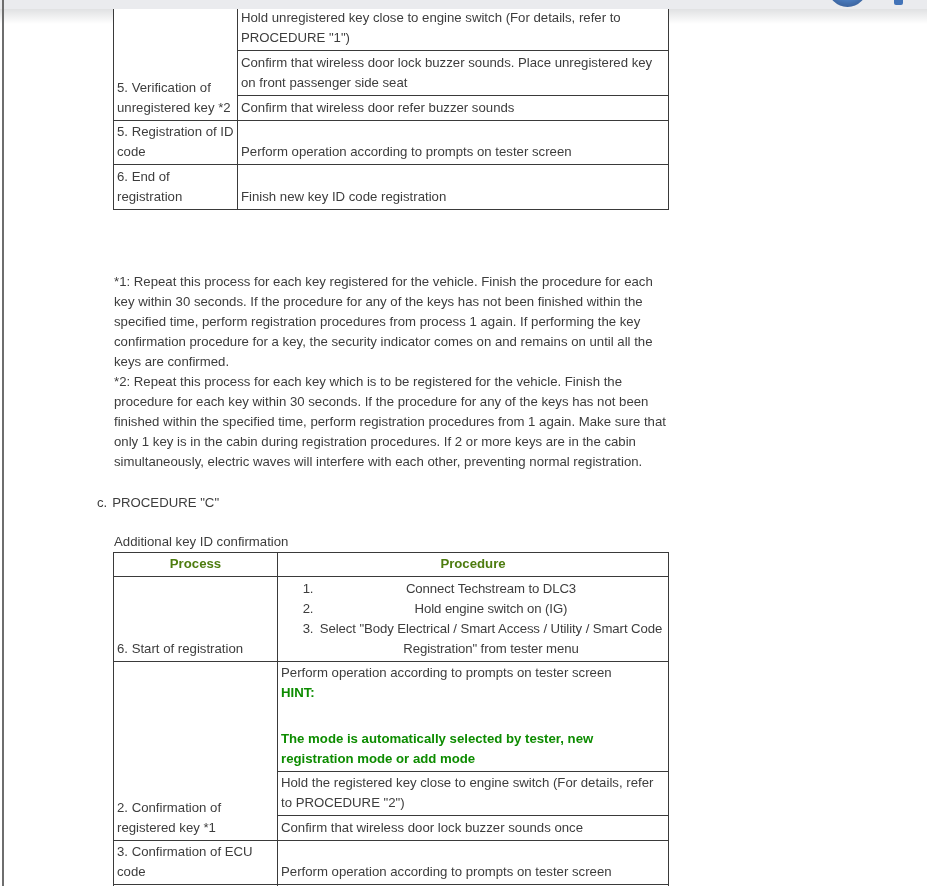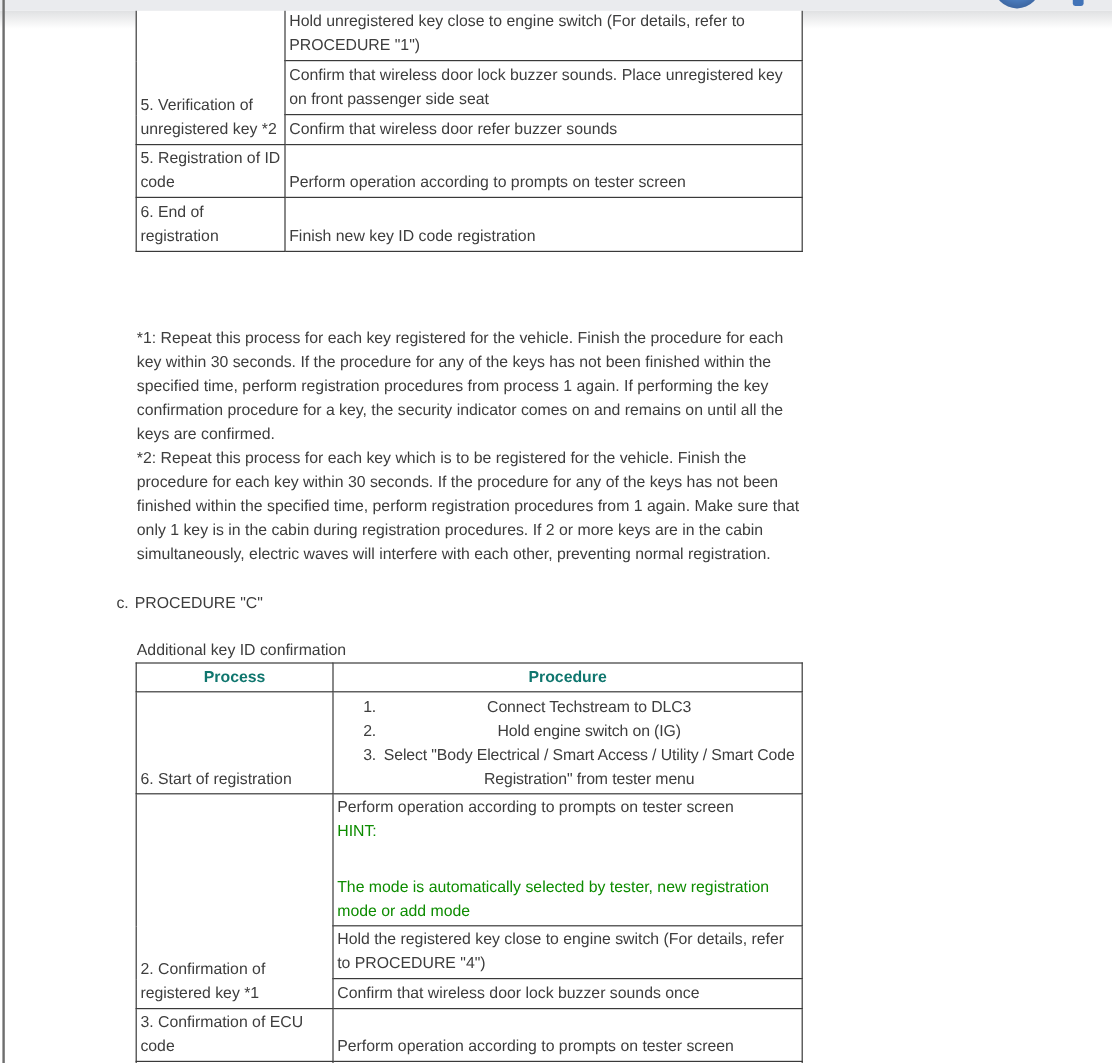--- a/index.html
+++ b/index.html
@@ -17,26 +17,26 @@
   .bookmark { position:absolute; left:894px; top:-4px; width:9px; height:9px;
     background:#4273b8; border-radius:0 0 2px 2px; z-index:5; }
   .leftline { position:absolute; left:2px; top:0; width:2px; height:886px; background:#6e6e6e; z-index:6; }
 
   
   .tbl { position:absolute; border-collapse:collapse; table-layout:fixed; background:#fff; z-index:2; }
   .tbl td, .tbl th {
     border:1px solid #3a3a3a; padding:1px 3px 2px 3px; background:#fff;
     vertical-align:bottom; overflow:hidden; word-wrap:break-word;
   }
-  .tbl th { vertical-align:middle; text-align:center; font-weight:bold; color:#0f766e; }
+  .tbl th { vertical-align:middle; text-align:center; font-weight:bold; color:#4d7c0f; }
   .c1 { vertical-align:middle; }
   .vtop { vertical-align:top; }
   .tbl ol { margin:0; padding:0 0 0 36px;text-align:center; }
   .tbl li { letter-spacing:-0.1px; }
-  .green { color:#0d8c00; font-weight:normal; }
+  .green { color:#0d8c00; font-weight:bold; }
   .hint-text { margin-top:26px; }
 
   
   .notes { position:absolute; left:114px; top:272px; width:552px; z-index:2; }
   .notes p { margin:0; }
   .proc-c { position:absolute; left:97px; top:493px; z-index:2; }
   .proc-c .marker { margin-right:5px; }
   .caption { position:absolute; left:114px; top:532px; z-index:2; }
 </style>
 </head>
@@ -108,21 +108,21 @@
     </tr>
     <tr style="height:107px">
       <td class="c1" rowspan="3">2. Confirmation of registered key *1</td>
       <td class="vtop">
         <div>Perform operation according to prompts on tester screen</div>
         <div class="green">HINT:</div>
         <div class="green hint-text">The mode is automatically selected by tester, new registration mode or add mode</div>
       </td>
     </tr>
     <tr style="height:43px">
-      <td>Hold the registered key close to engine switch (For details, refer to PROCEDURE "4")</td>
+      <td>Hold the registered key close to engine switch (For details, refer to PROCEDURE "2")</td>
     </tr>
     <tr style="height:25px">
       <td>Confirm that wireless door lock buzzer sounds once</td>
     </tr>
     <tr style="height:43px">
       <td class="c1">3. Confirmation of ECU code</td>
       <td>Perform operation according to prompts on tester screen</td>
     </tr>
     <tr style="height:30px">
       <td></td>

